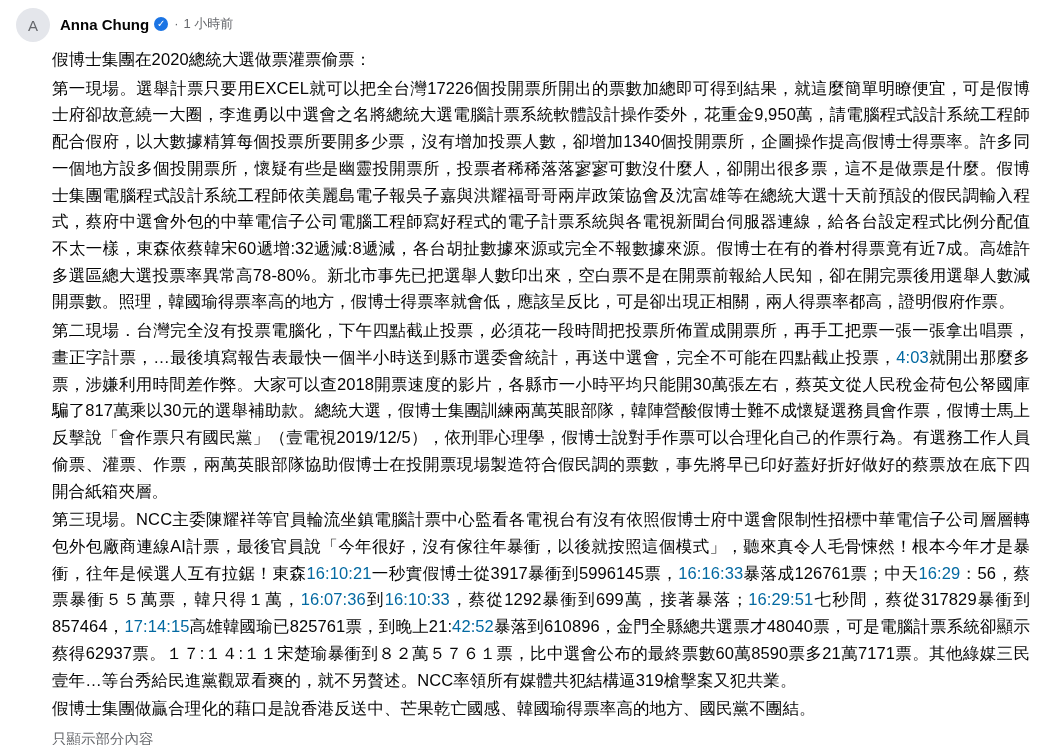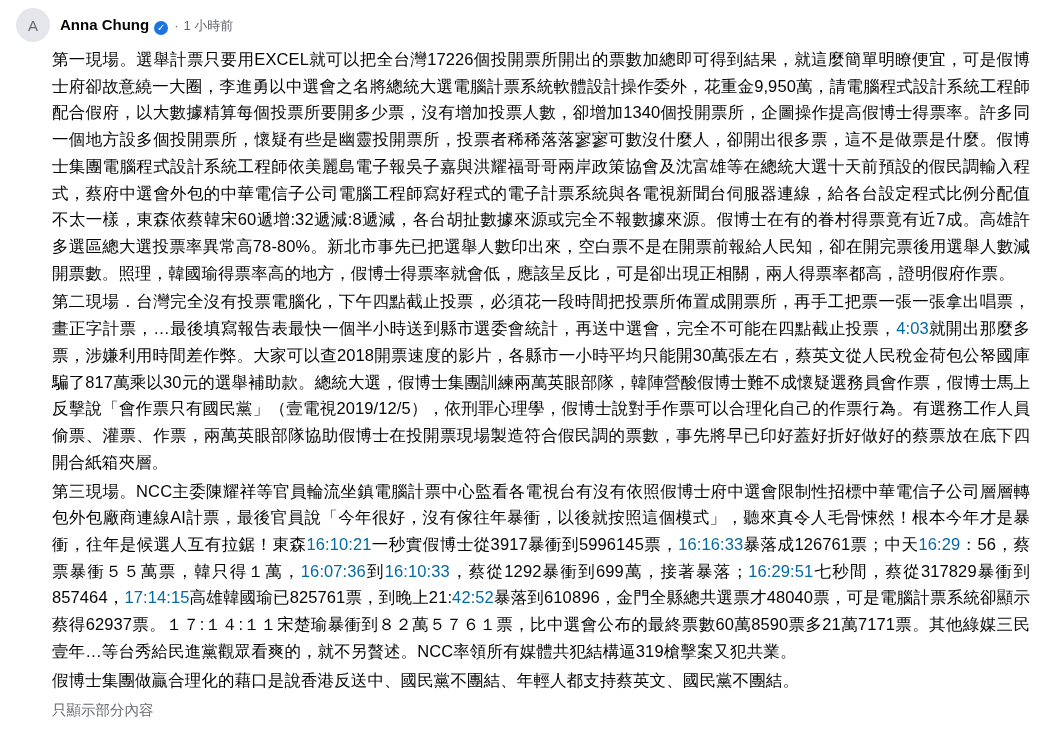--- a/index.html
+++ b/index.html
@@ -33,21 +33,21 @@
     font-size: 15px;
     display: flex;
     align-items: center;
     justify-content: center;
     flex: 0 0 auto;
     font-weight: normal;
   }
   .header-text {
     margin-left: 10px;
     display: flex;
-    align-items: flex-end;
+    align-items: flex-start;
     line-height: 1.2;
   }
   .author-name {
     font-size: 15px;
     font-weight: bold;
     color: #050505;
     margin-right: 5px;
   }
   .verified-badge {
     width: 14px;
@@ -102,21 +102,22 @@
     <div class="avatar">A</div>
     <div class="header-text">
       <span class="author-name">Anna Chung</span>
       <span class="verified-badge">✓</span>
       <span class="dot-sep">·</span>
       <span class="timestamp">1 小時前</span>
     </div>
   </div>
 
   <div class="post-body" id="post-body">
+      <p><span>假博士集團在2020總統大選做票灌票偷票：</span></p>
       <p><span>第一現場。選舉計票只要用EXCEL就可以把全台灣17226個投開票所開出的票數加總即可得到結果，就這麼簡單明瞭便宜，可是假博士府卻故意繞一大圈，李進勇以中選會之名將總統大選電腦計票系統軟體設計操作委外，花重金9,950萬，請電腦程式設計系統工程師配合假府，以大數據精算每個投票所要開多少票，沒有增加投票人數，卻增加1340個投開票所，企圖操作提高假博士得票率。許多同一個地方設多個投開票所，懷疑有些是幽靈投開票所，投票者稀稀落落寥寥可數沒什麼人，卻開出很多票，這不是做票是什麼。假博士集團電腦程式設計系統工程師依美麗島電子報吳子嘉與洪耀福哥哥兩岸政策協會及沈富雄等在總統大選十天前預設的假民調輸入程式，蔡府中選會外包的中華電信子公司電腦工程師寫好程式的電子計票系統與各電視新聞台伺服器連線，給各台設定程式比例分配值不太一樣，東森依蔡韓宋60遞增:32遞減:8遞減，各台胡扯數據來源或完全不報數據來源。假博士在有的眷村得票竟有近7成。高雄許多選區總大選投票率異常高78-80%。新北市事先已把選舉人數印出來，空白票不是在開票前報給人民知，卻在開完票後用選舉人數減開票數。照理，韓國瑜得票率高的地方，假博士得票率就會低，應該呈反比，可是卻出現正相關，兩人得票率都高，證明假府作票。</span></p>
       <p><span>第二現場．台灣完全沒有投票電腦化，下午四點截止投票，必須花一段時間把投票所佈置成開票所，再手工把票一張一張拿出唱票，畫正字計票，…最後填寫報告表最快一個半小時送到縣市選委會統計，再送中選會，完全不可能在四點截止投票，</span><span class="lnk">4:03</span><span>就開出那麼多票，涉嫌利用時間差作弊。大家可以查2018開票速度的影片，各縣市一小時平均只能開30萬張左右，蔡英文從人民稅金荷包公帑國庫騙了817萬乘以30元的選舉補助款。總統大選，假博士集團訓練兩萬英眼部隊，韓陣營酸假博士難不成懷疑選務員會作票，假博士馬上反擊說「會作票只有國民黨」（壹電視2019/12/5），依刑罪心理學，假博士說對手作票可以合理化自己的作票行為。有選務工作人員偷票、灌票、作票，兩萬英眼部隊協助假博士在投開票現場製造符合假民調的票數，事先將早已印好蓋好折好做好的蔡票放在底下四開合紙箱夾層。</span></p>
       <p><span>第三現場。NCC主委陳耀祥等官員輪流坐鎮電腦計票中心監看各電視台有沒有依照假博士府中選會限制性招標中華電信子公司層層轉包外包廠商連線AI計票，最後官員說「今年很好，沒有傢往年暴衝，以後就按照這個模式」，聽來真令人毛骨悚然！根本今年才是暴衝，往年是候選人互有拉鋸！東森</span><span class="lnk">16:10:21</span><span>一秒實假博士從3917暴衝到5996145票，</span><span class="lnk">16:16:33</span><span>暴落成126761票；中天</span><span class="lnk">16:29</span><span>：56，蔡票暴衝５５萬票，韓只得１萬，</span><span class="lnk">16:07:36</span><span>到</span><span class="lnk">16:10:33</span><span>，蔡從1292暴衝到699萬，接著暴落；</span><span class="lnk">16:29:51</span><span>七秒間，蔡從317829暴衝到857464，</span><span class="lnk">17:14:15</span><span>高雄韓國瑜已825761票，到晚上21:</span><span class="lnk">42:52</span><span>暴落到610896，金門全縣總共選票才48040票，可是電腦計票系統卻顯示蔡得62937票。１７:１４:１１宋楚瑜暴衝到８２萬５７６１票，比中選會公布的最終票數60萬8590票多21萬7171票。其他綠媒三民壹年…等台秀給民進黨觀眾看爽的，就不另贅述。NCC率領所有媒體共犯結構逼319槍擊案又犯共業。</span></p>
-      <p><span>假博士集團做贏合理化的藉口是說香港反送中、國民黨不團結、年輕人都支持蔡英文、國民黨不團結。</span></p>
+      <p><span>假博士集團做贏合理化的藉口是說香港反送中、芒果乾亡國感、韓國瑜得票率高的地方、國民黨不團結。</span></p>
     </div>
 
   <div class="see-more">只顯示部分內容</div>
 
 </div>
 
 </body></html>

